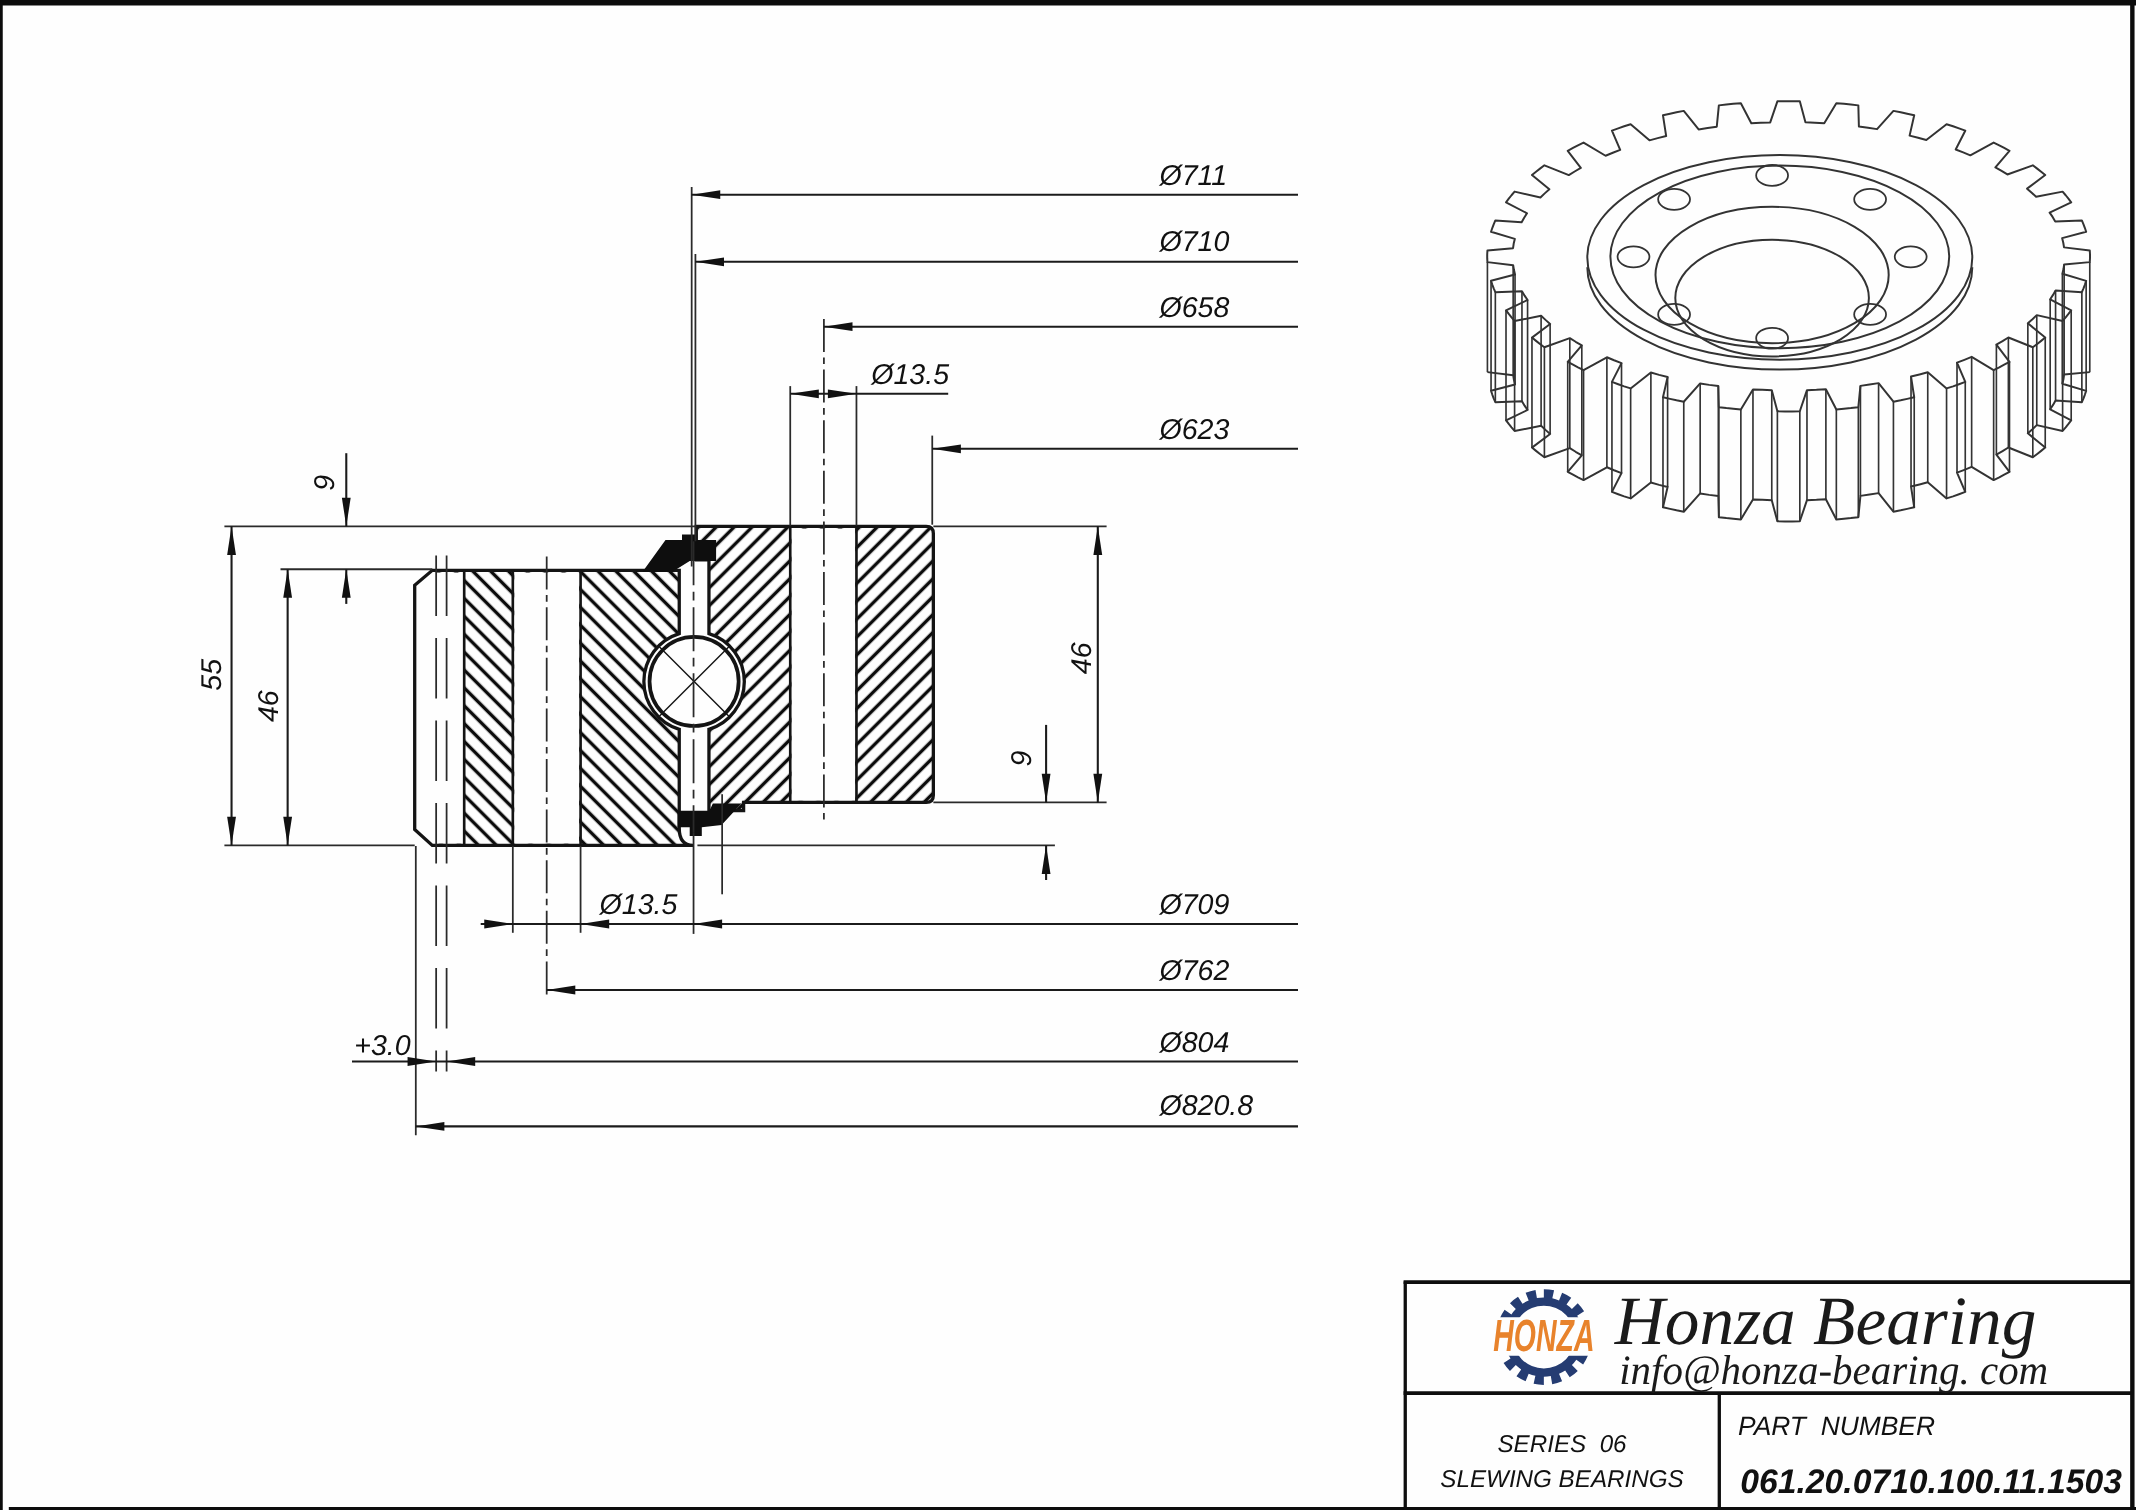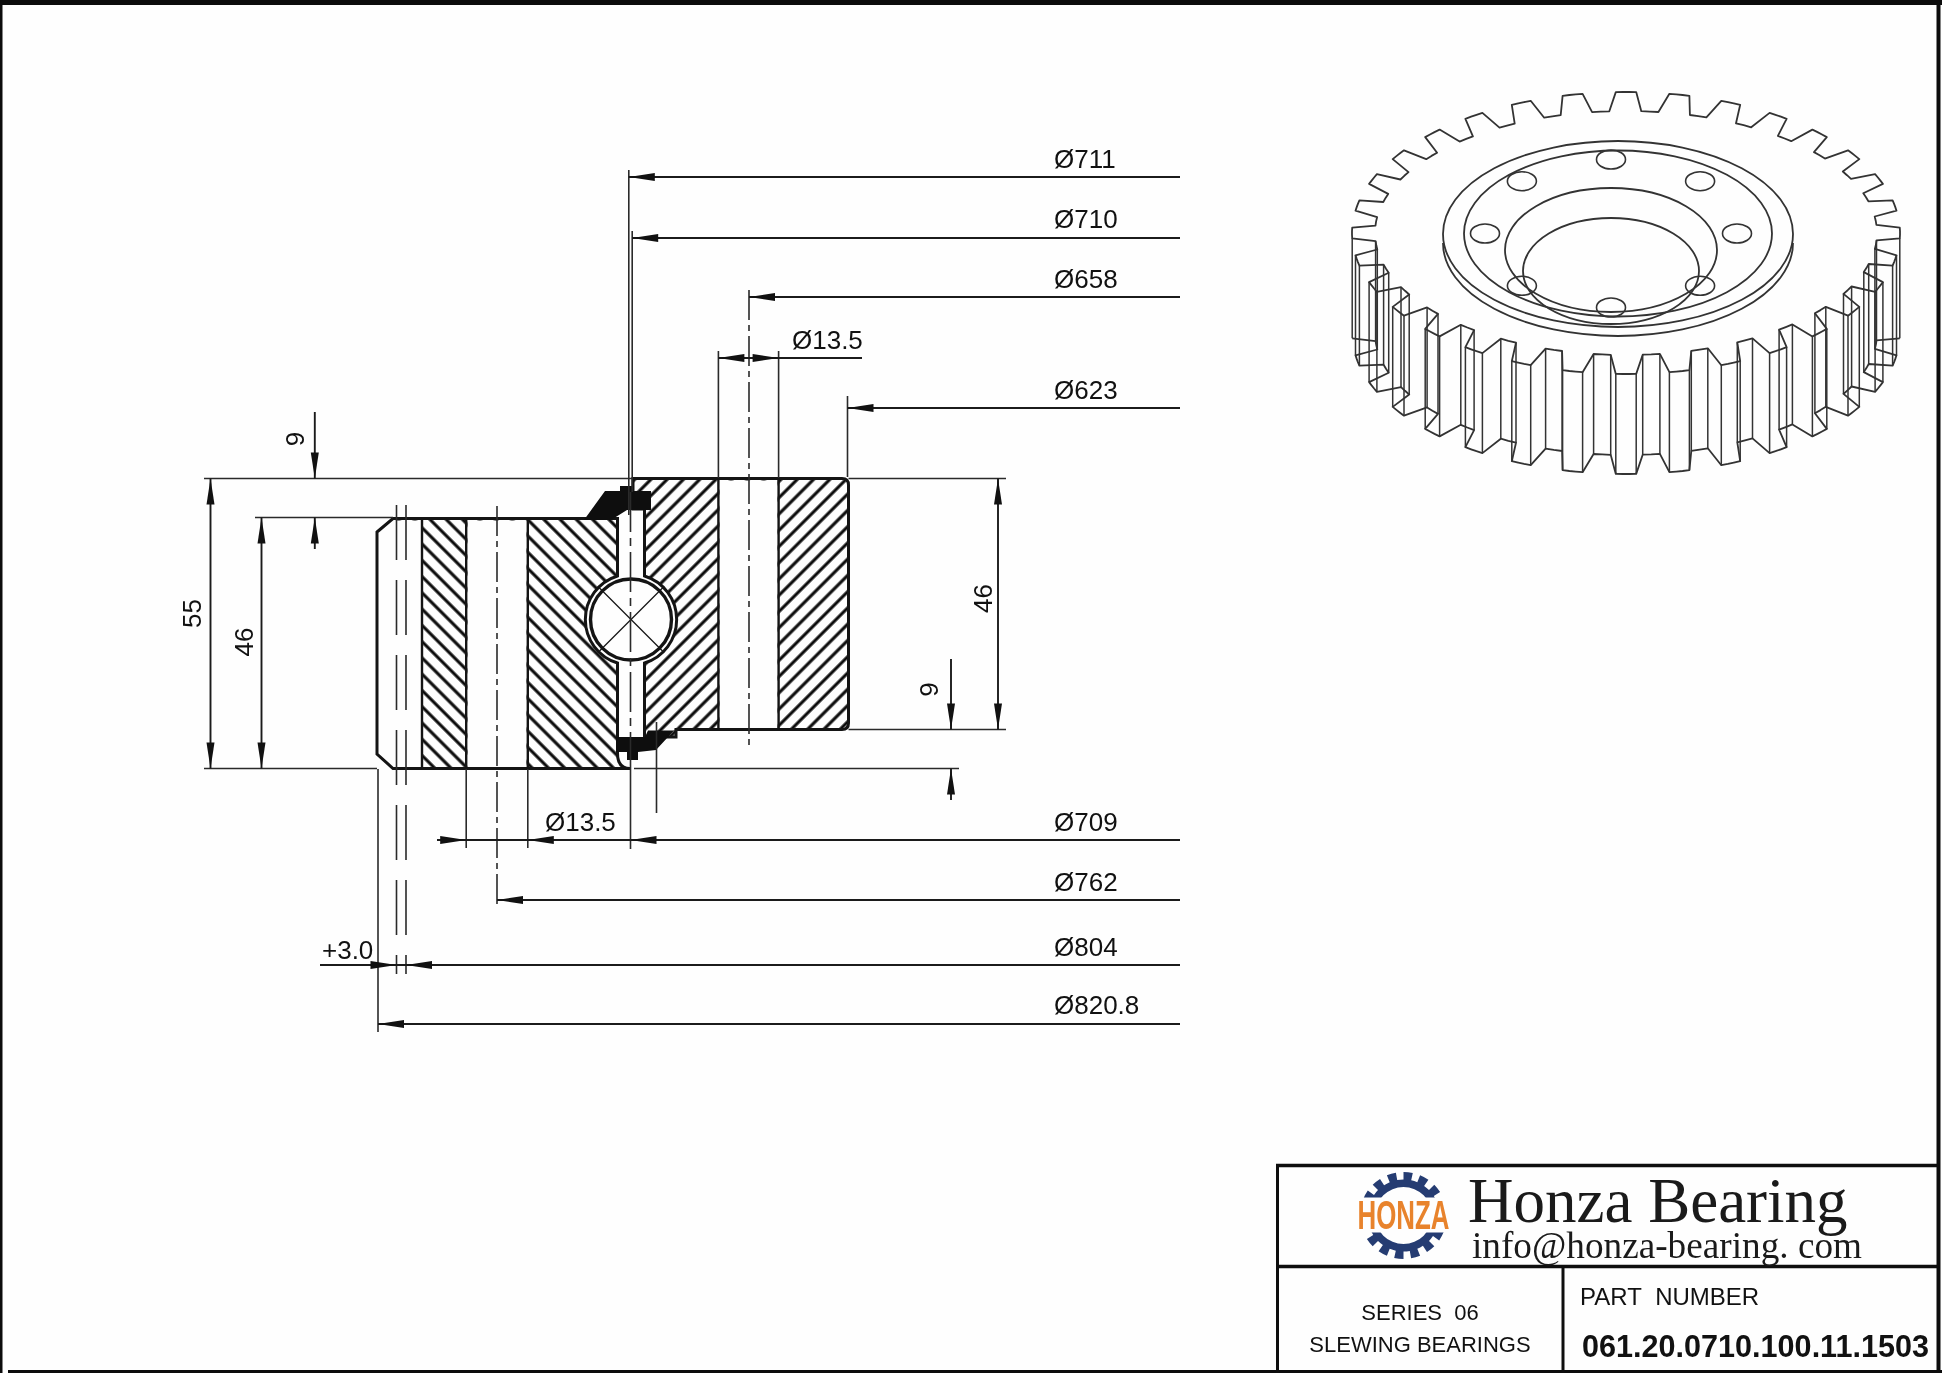--- a/index.html
+++ b/index.html
@@ -1,17 +1,17 @@
 <!DOCTYPE html>
 <html><head>
 <meta charset="utf-8">
 <style>
 html,body { margin:0; padding:0; background:#ffffff; }
 .page { position:relative; width:1942px; height:1373px; background:#fefefe; overflow:hidden;
-        font-family:"Liberation Sans", sans-serif; }
+        font-family:"Liberation Sans", sans-serif;font-style:italic; }
 </style>
 </head>
 <body>
 <div class="page">
 <svg width="1942" height="1373" viewBox="0 0 1942 1373">
 <defs>
 <pattern id="hIn" width="11.5" height="11.5" patternUnits="userSpaceOnUse" patternTransform="rotate(45)">
   <line x1="0" y1="5.75" x2="11.5" y2="5.75" stroke="#0b0b0b" stroke-width="3.1"></line>
 </pattern>
 <pattern id="hOut" width="11.5" height="11.5" patternUnits="userSpaceOnUse" patternTransform="rotate(-45)">

